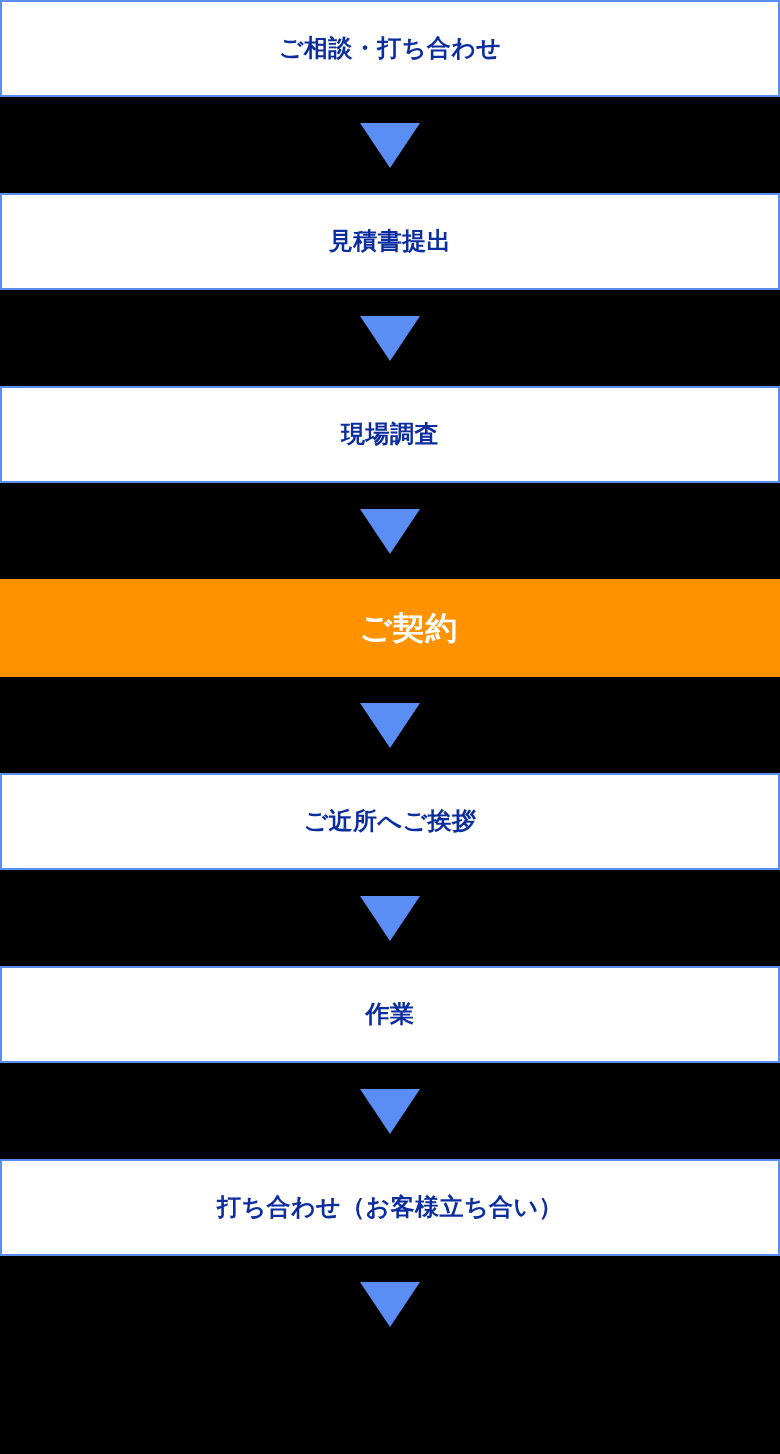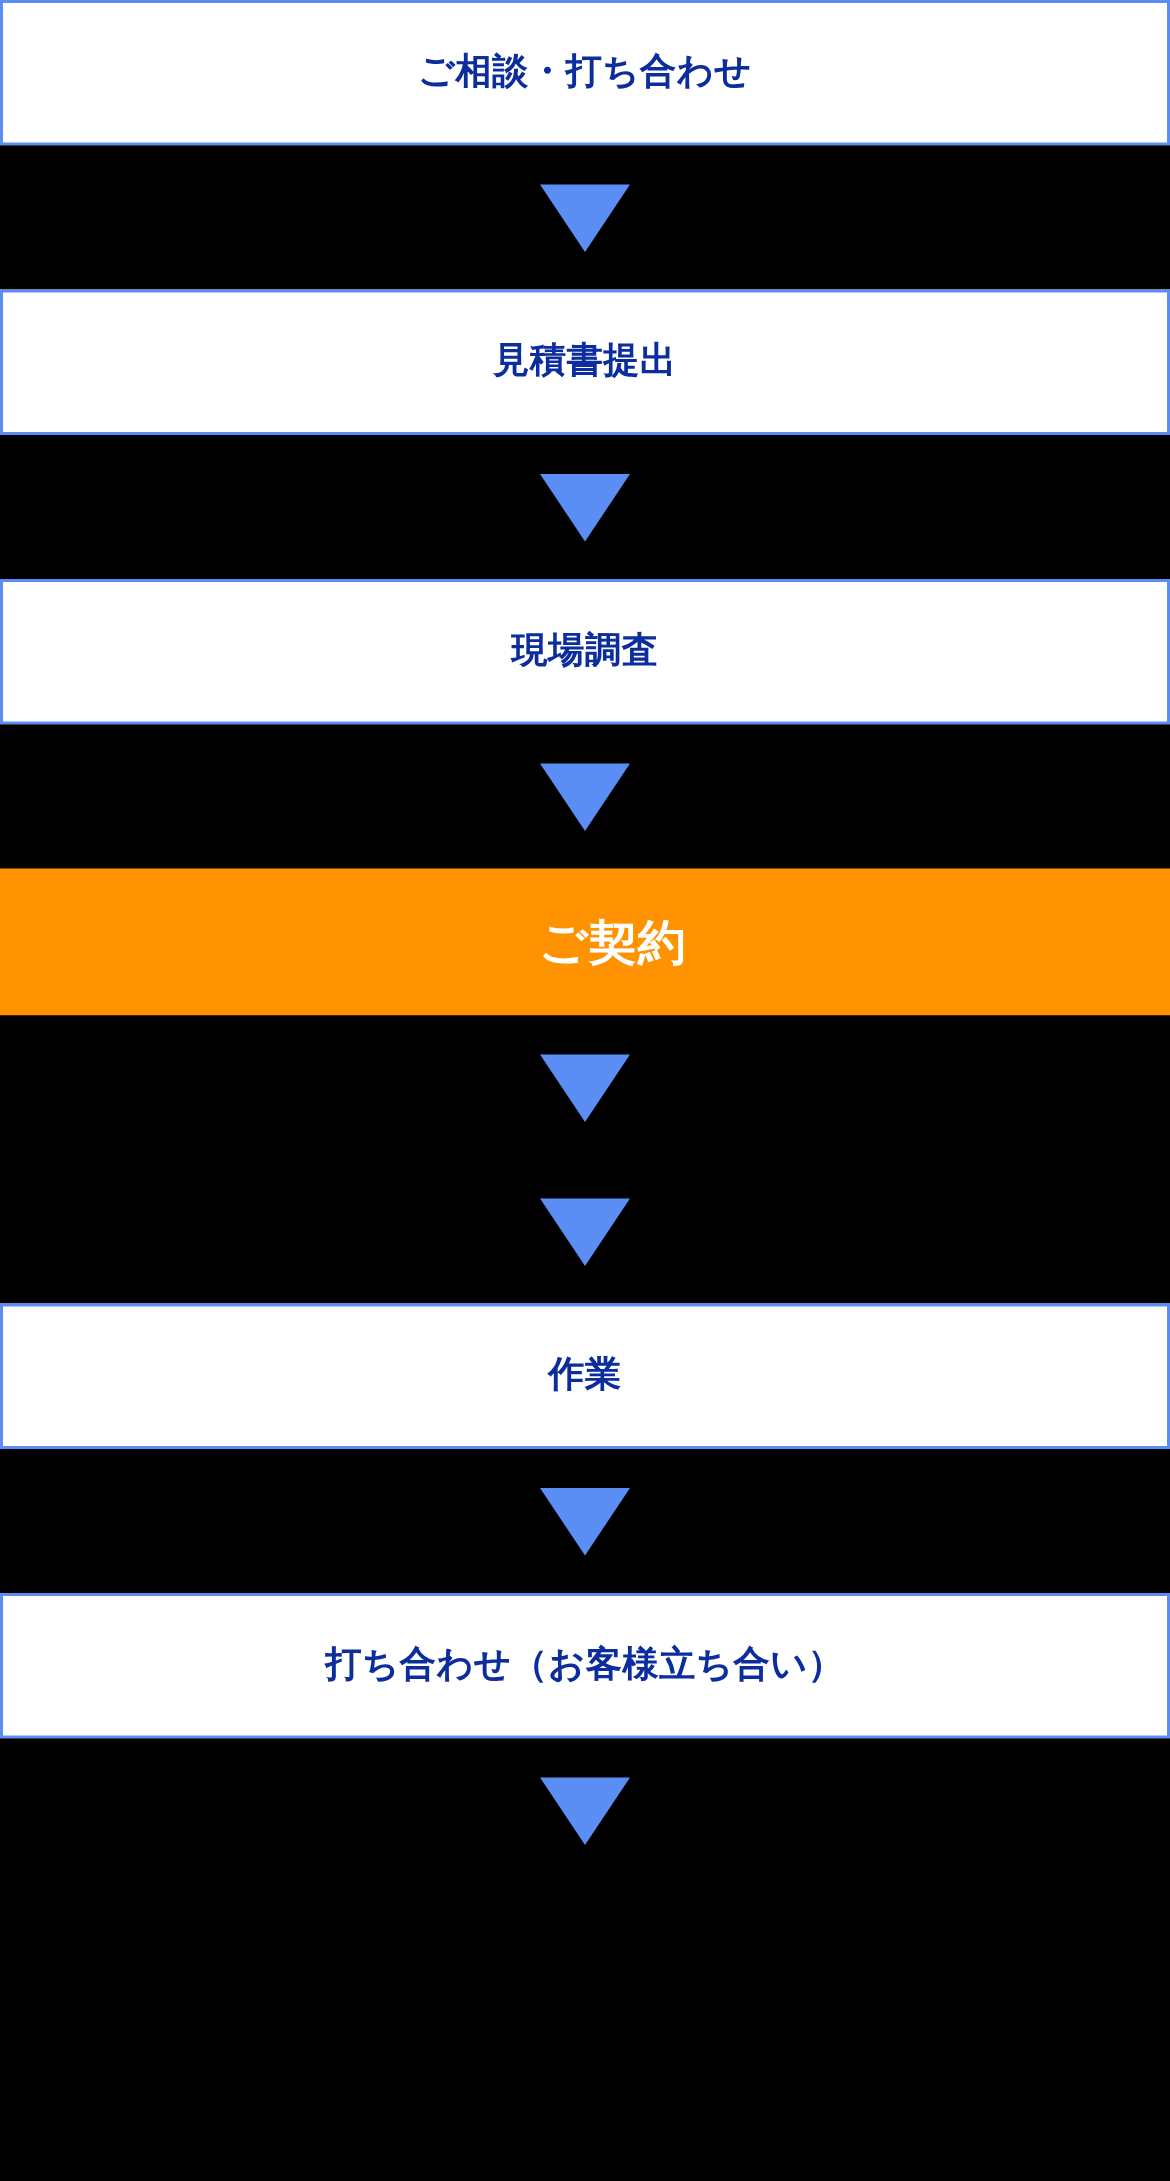--- a/index.html
+++ b/index.html
@@ -121,20 +121,23 @@
   </div>
 
   <div class="step highlight">
     <span class="step-label">ご契約</span>
   </div>
 
   <div class="connector">
     <span class="arrow-down"></span>
   </div>
 
+  <div class="step normal">
+    <span class="step-label">ご近所へご挨拶</span>
+  </div>
 
   <div class="connector">
     <span class="arrow-down"></span>
   </div>
 
   <div class="step normal">
     <span class="step-label">作業</span>
   </div>
 
   <div class="connector">

